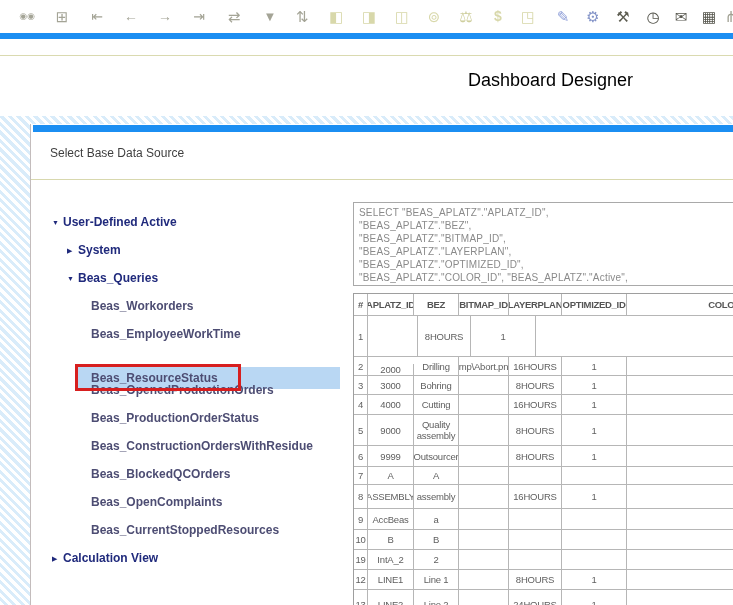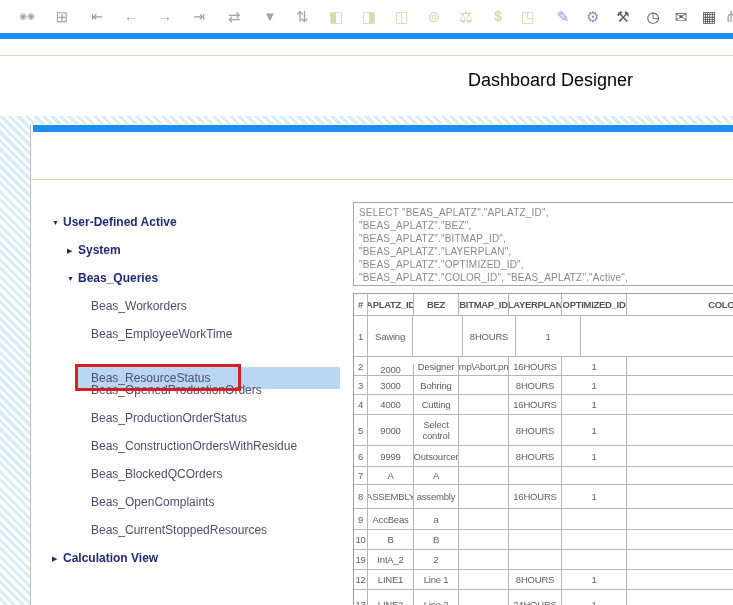--- a/index.html
+++ b/index.html
@@ -24,21 +24,21 @@
   
   .panel { position:absolute; left:30px; top:124px; width:703px; height:481px;
            background:#fff; border-left:1px solid #c3bcbc; }
   .panel-blue-bar { position:absolute; left:2px; top:1px; right:0; height:7px; }
   .panel-heading  { position:absolute; left:19px; top:22px; font-size:12px; color:#3f3f3f; }
   .panel-divider  { position:absolute; left:0; top:55px; right:0; height:1px; background:#d8d8ae; }
 
   
   .tree { position:absolute; left:0; top:84px; width:322px; }
   .tree-row { position:absolute; left:0; width:322px; height:28px; line-height:28px;
-              font-size:12px; white-space:nowrap; cursor:default; }
+              font-size:12px; white-space:nowrap; cursor:default;font-weight:bold; }
   .tree-row .arrow { display:inline-block; font-size:7px; width:11px; vertical-align:1px; }
   .lvl1 { padding-left:21px; font-weight:bold; }
   .lvl2 { padding-left:36px; font-weight:bold; }
   .lvl3 { padding-left:60px; }
   .sel-band { position:absolute; left:46px; top:3px; width:263px; height:22px; z-index:0; }
   .tree-row .lbl { position:relative; z-index:1; }
   .red-box { position:absolute; left:44px; top:0px; width:166px; height:27px;
              border:3px solid; z-index:2; }
 
   
@@ -87,20 +87,21 @@
   </div>
 
 <div class="blue-bar-top" id="bar1" style="background: rgb(27, 142, 242);"></div>
 <div class="khaki-line"></div>
 <div class="app-title">Dashboard Designer</div>
 
 <div class="bg-stripes"></div>
 
 <div class="panel">
   <div class="panel-blue-bar" id="bar2" style="background: rgb(27, 142, 242);"></div>
+  <div class="panel-heading">Select Base Data Source</div>
   <div class="panel-divider"></div>
 
   <div class="tree" id="tree">
       <div class="tree-row lvl1" style="top: 0px; color: rgb(32, 42, 124);"><span class="arrow">▼</span><span class="lbl">User-Defined Active</span></div>
       <div class="tree-row lvl2" style="top: 28px; color: rgb(32, 42, 124);"><span class="arrow">▶</span><span class="lbl">System</span></div>
       <div class="tree-row lvl2" style="top: 56px; color: rgb(32, 42, 124);"><span class="arrow">▼</span><span class="lbl">Beas_Queries</span></div>
       <div class="tree-row lvl3" style="top: 84px; color: rgb(77, 77, 115);"><span class="lbl">Beas_Workorders</span></div>
       <div class="tree-row lvl3" style="top: 112px; color: rgb(77, 77, 115);"><span class="lbl">Beas_EmployeeWorkTime</span></div>
       <div class="tree-row lvl3" style="top: 140px; color: rgb(77, 77, 115); margin-top: 16px;"><div class="sel-band" style="background: rgb(185, 215, 243);"></div><span class="lbl">Beas_ResourceStatus</span><div class="red-box" style="border-color: rgb(215, 31, 31);"></div></div>
       <div class="tree-row lvl3" style="top: 168px; color: rgb(77, 77, 115);"><span class="lbl">Beas_OpenedProductionOrders</span></div>
@@ -126,30 +127,29 @@
         <div class="grid-cell" style="width: 14px;">#</div>
         <div class="grid-cell" style="width: 46px;">APLATZ_ID</div>
         <div class="grid-cell" style="width: 45px;">BEZ</div>
         <div class="grid-cell" style="width: 50px;">BITMAP_ID</div>
         <div class="grid-cell" style="width: 53px;">LAYERPLAN</div>
         <div class="grid-cell" style="width: 65px;">OPTIMIZED_ID</div>
         <div class="grid-cell" style="width: 210px;">COLOR_ID</div>
       </div>
       <div class="grid-row" style="height: 41px;">
         <div class="grid-cell" style="width: 14px;">1</div>
-        <div class="grid-cell" style="width: 45px;">Sawing</div>
         <div class="grid-cell" style="width: 50px;"></div>
         <div class="grid-cell" style="width: 53px;">8HOURS</div>
         <div class="grid-cell" style="width: 65px;">1</div>
         <div class="grid-cell" style="width: 210px;"></div>
       </div>
       <div class="grid-row" style="height: 19px;">
         <div class="grid-cell" style="width: 14px;">2</div>
         <div class="grid-cell" style="width: 46px; margin-top: 7px;">2000</div>
-        <div class="grid-cell" style="width: 45px;">Designer</div>
+        <div class="grid-cell" style="width: 45px;">Drilling</div>
         <div class="grid-cell" style="width: 50px;">bmp\Abort.png</div>
         <div class="grid-cell" style="width: 53px;">16HOURS</div>
         <div class="grid-cell" style="width: 65px;">1</div>
         <div class="grid-cell" style="width: 210px;"></div>
       </div>
       <div class="grid-row" style="height: 19px;">
         <div class="grid-cell" style="width: 14px;">3</div>
         <div class="grid-cell" style="width: 46px;">3000</div>
         <div class="grid-cell" style="width: 45px;">Bohring</div>
         <div class="grid-cell" style="width: 50px;"></div>
@@ -162,21 +162,21 @@
         <div class="grid-cell" style="width: 46px;">4000</div>
         <div class="grid-cell" style="width: 45px;">Cutting</div>
         <div class="grid-cell" style="width: 50px;"></div>
         <div class="grid-cell" style="width: 53px;">16HOURS</div>
         <div class="grid-cell" style="width: 65px;">1</div>
         <div class="grid-cell" style="width: 210px;"></div>
       </div>
       <div class="grid-row" style="height: 31px;">
         <div class="grid-cell" style="width: 14px;">5</div>
         <div class="grid-cell" style="width: 46px;">9000</div>
-        <div class="grid-cell" style="width: 45px;">Select control</div>
+        <div class="grid-cell" style="width: 45px;">Quality assembly</div>
         <div class="grid-cell" style="width: 50px;"></div>
         <div class="grid-cell" style="width: 53px;">8HOURS</div>
         <div class="grid-cell" style="width: 65px;">1</div>
         <div class="grid-cell" style="width: 210px;"></div>
       </div>
       <div class="grid-row" style="height: 21px;">
         <div class="grid-cell" style="width: 14px;">6</div>
         <div class="grid-cell" style="width: 46px;">9999</div>
         <div class="grid-cell" style="width: 45px;">Outsourcer</div>
         <div class="grid-cell" style="width: 50px;"></div>

